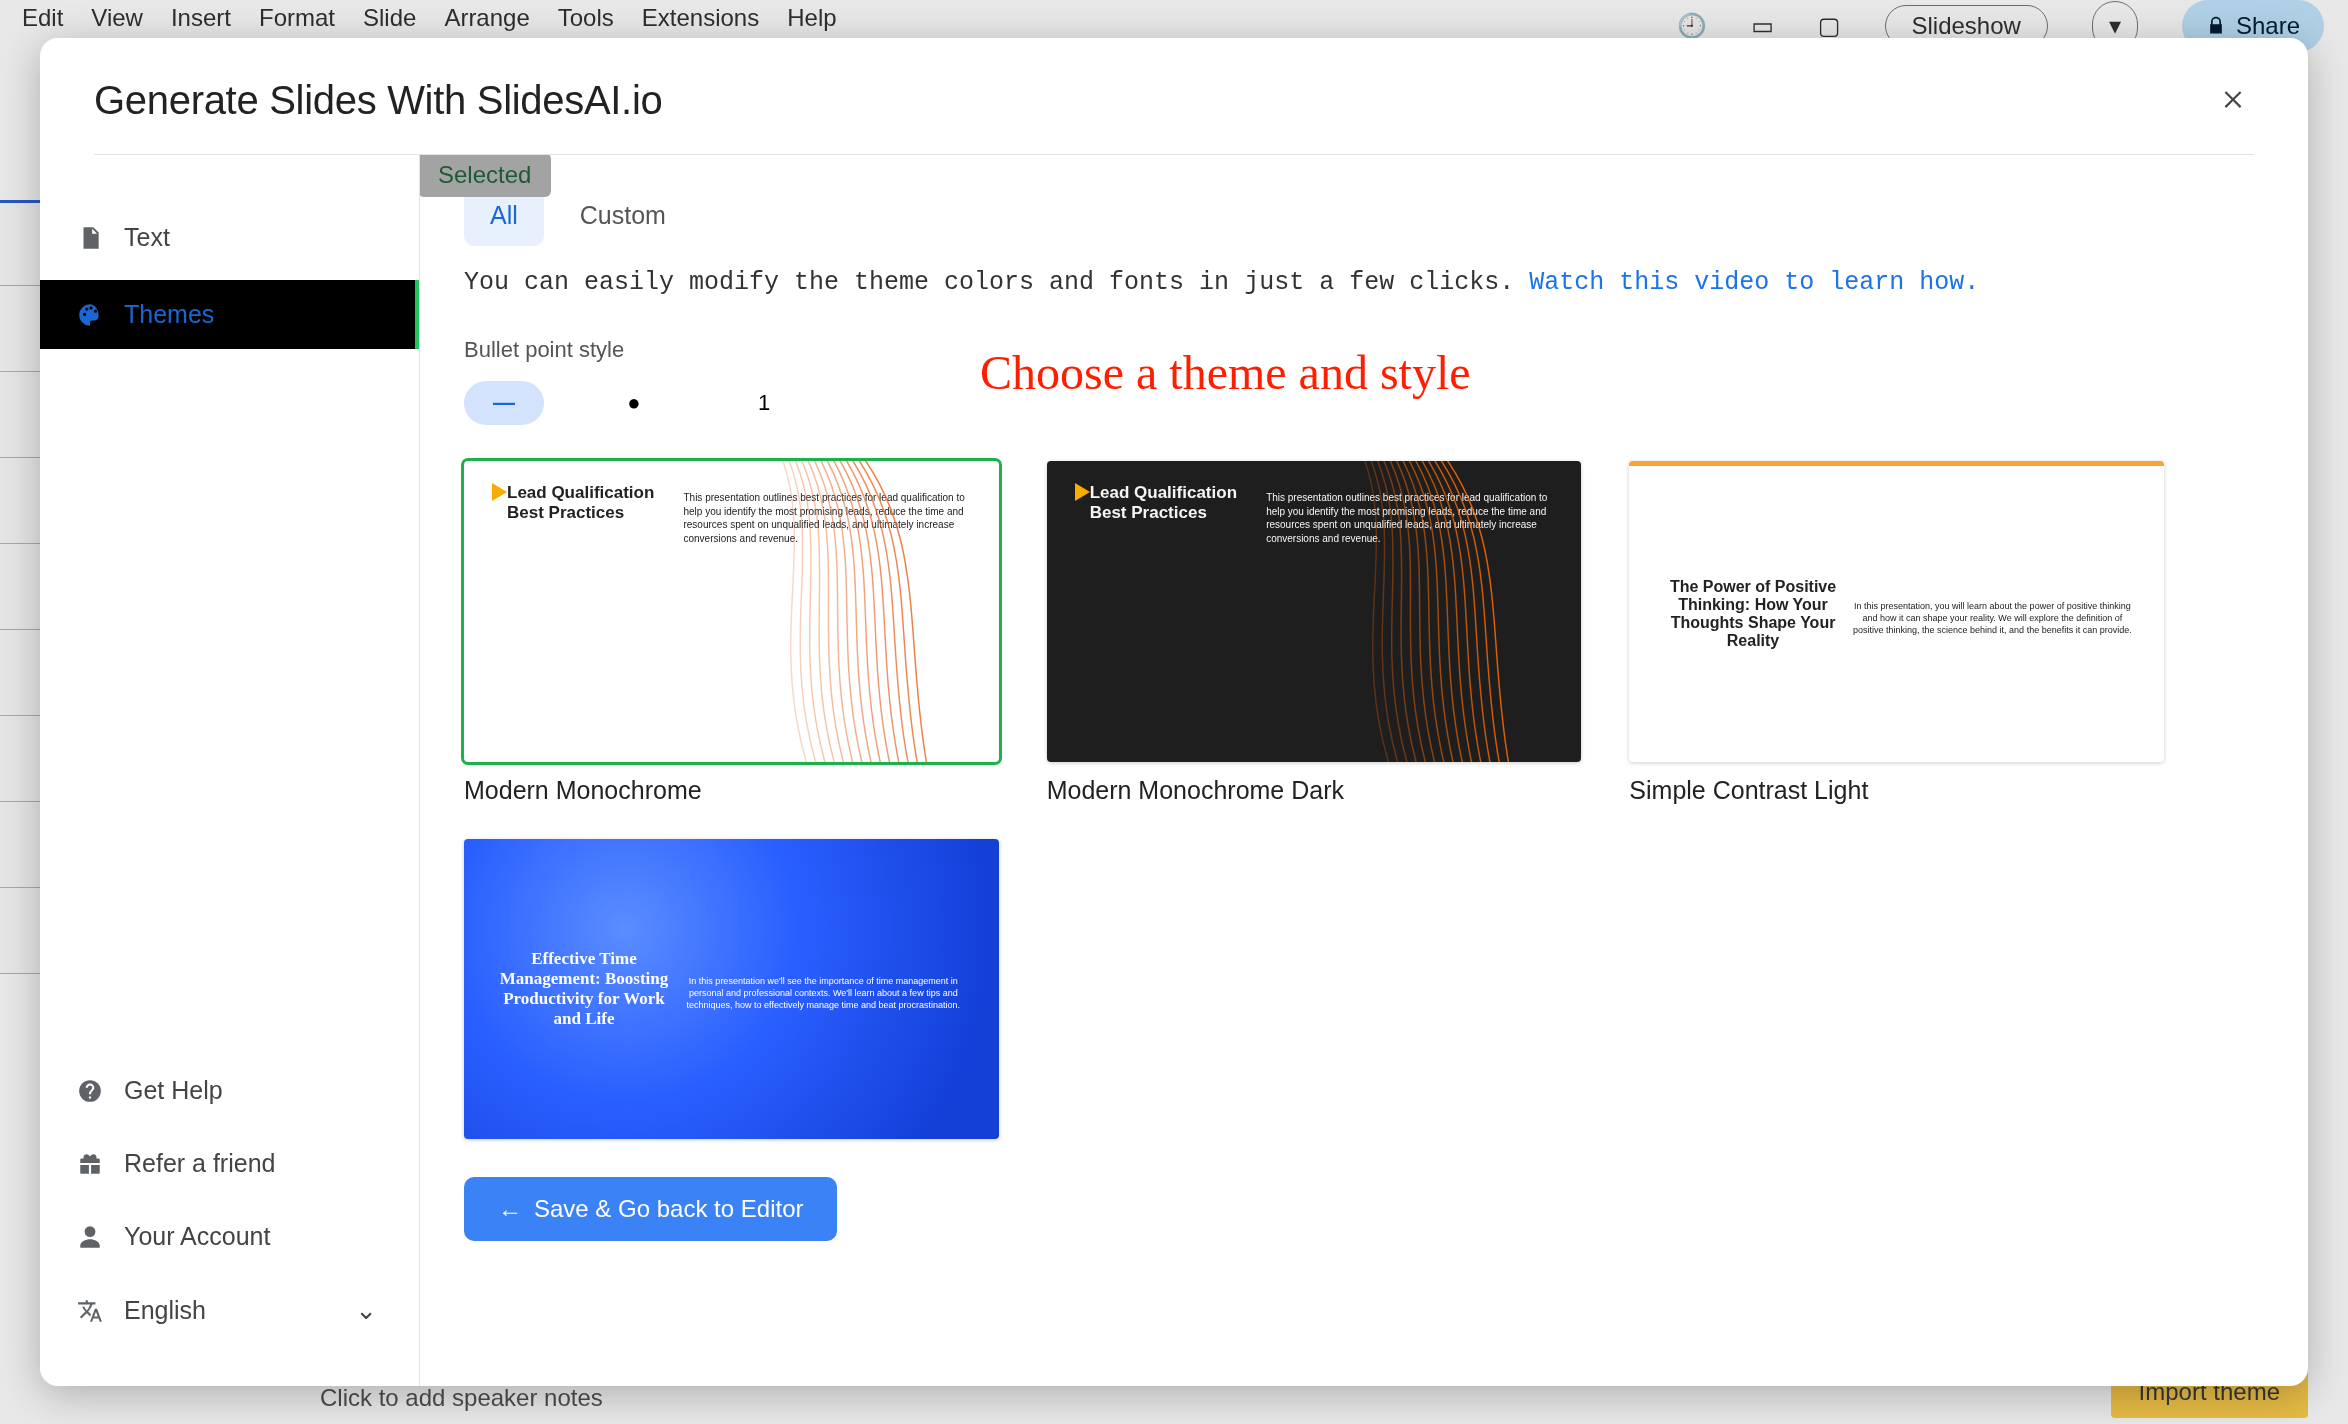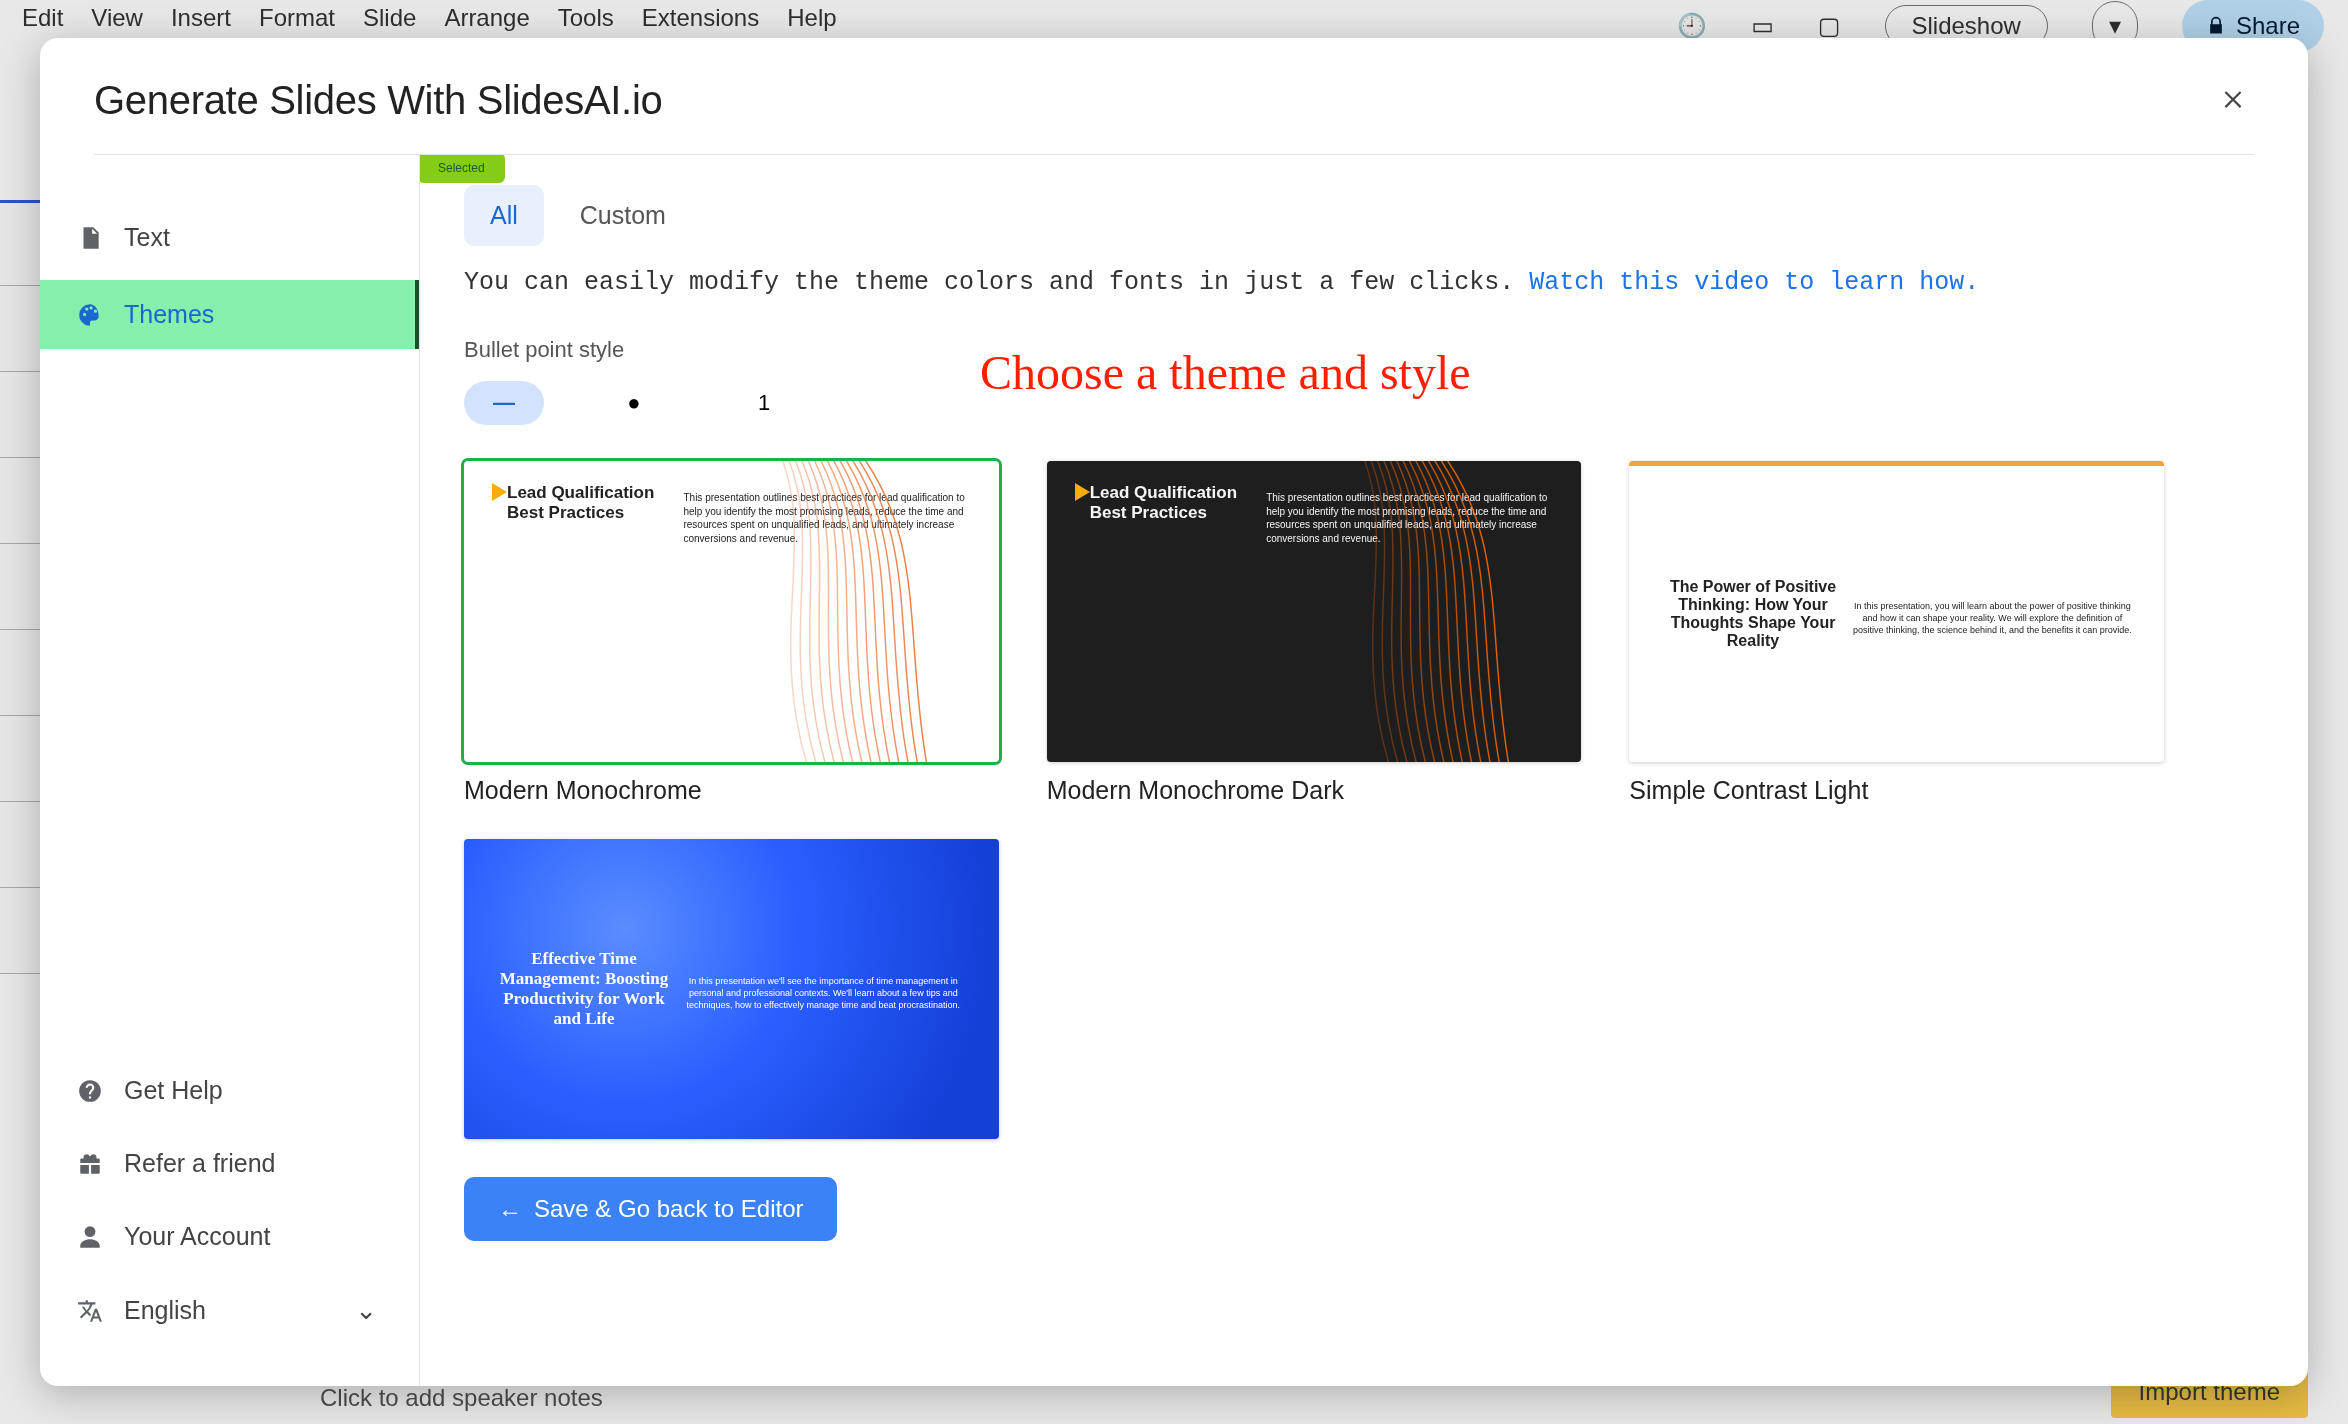--- a/index.html
+++ b/index.html
@@ -76,22 +76,22 @@
       display: flex; flex-direction: column;
       padding: 44px 0 36px;
     }
     .side-item {
       display: flex; align-items: center; gap: 20px;
       padding: 20px 36px; margin: 4px 0;
       font-size: 25px; color: #444; cursor: pointer;
       border-radius: 0;
     }
     .side-item.active {
-      background: #86efac; color: #1967d2;
-      border-right: 4px solid #14532d;
+      background: #000000; color: #1967d2;
+      border-right: 4px solid #22c55e;
       text-align: center;
     }
     .side-icon { width: 28px; height: 28px; display: inline-flex; align-items: center; justify-content: center; }
     .side-spacer { flex: 1; }
     .side-foot .side-item { font-size: 25px; color: #444; }
     .lang-row { display: flex; align-items: center; justify-content: space-between; padding-right: 42px; }
     .chevron { font-size: 26px; color: #444; }
 
     
     .pane {
@@ -139,22 +139,22 @@
       border-radius: 4px;
       display: flex; 
       padding: 22px 28px;
       position: relative;
       overflow: hidden;
       box-shadow: 0 1px 4px rgba(0,0,0,.2);
     }
     .thumb.selected { outline: 3px solid #1bb24b; }
     .sel-badge {
       position: absolute; top: -2px; left: -2px;
-      background: #84cc16; color: #1a5b33;
-      padding: 8px 20px; font-size: 12px; border-radius: 6px;
+      background: #a3a3a3; color: #1a5b33;
+      padding: 8px 20px; font-size: 24px; border-radius: 6px;
       z-index: 2;
     }
     .thumb-title { font-size: 17px; font-weight: 600; }
     .thumb-sub { font-size: 10px; margin-top: 8px; max-width: 60%; line-height: 1.35; }
     .waves {
       position: absolute; right: -40px; top: -20px; bottom: -20px; width: 55%;
       opacity: .9;
     }
     .theme-name { margin-top: 14px; font-size: 25px; color: #222; }
 

